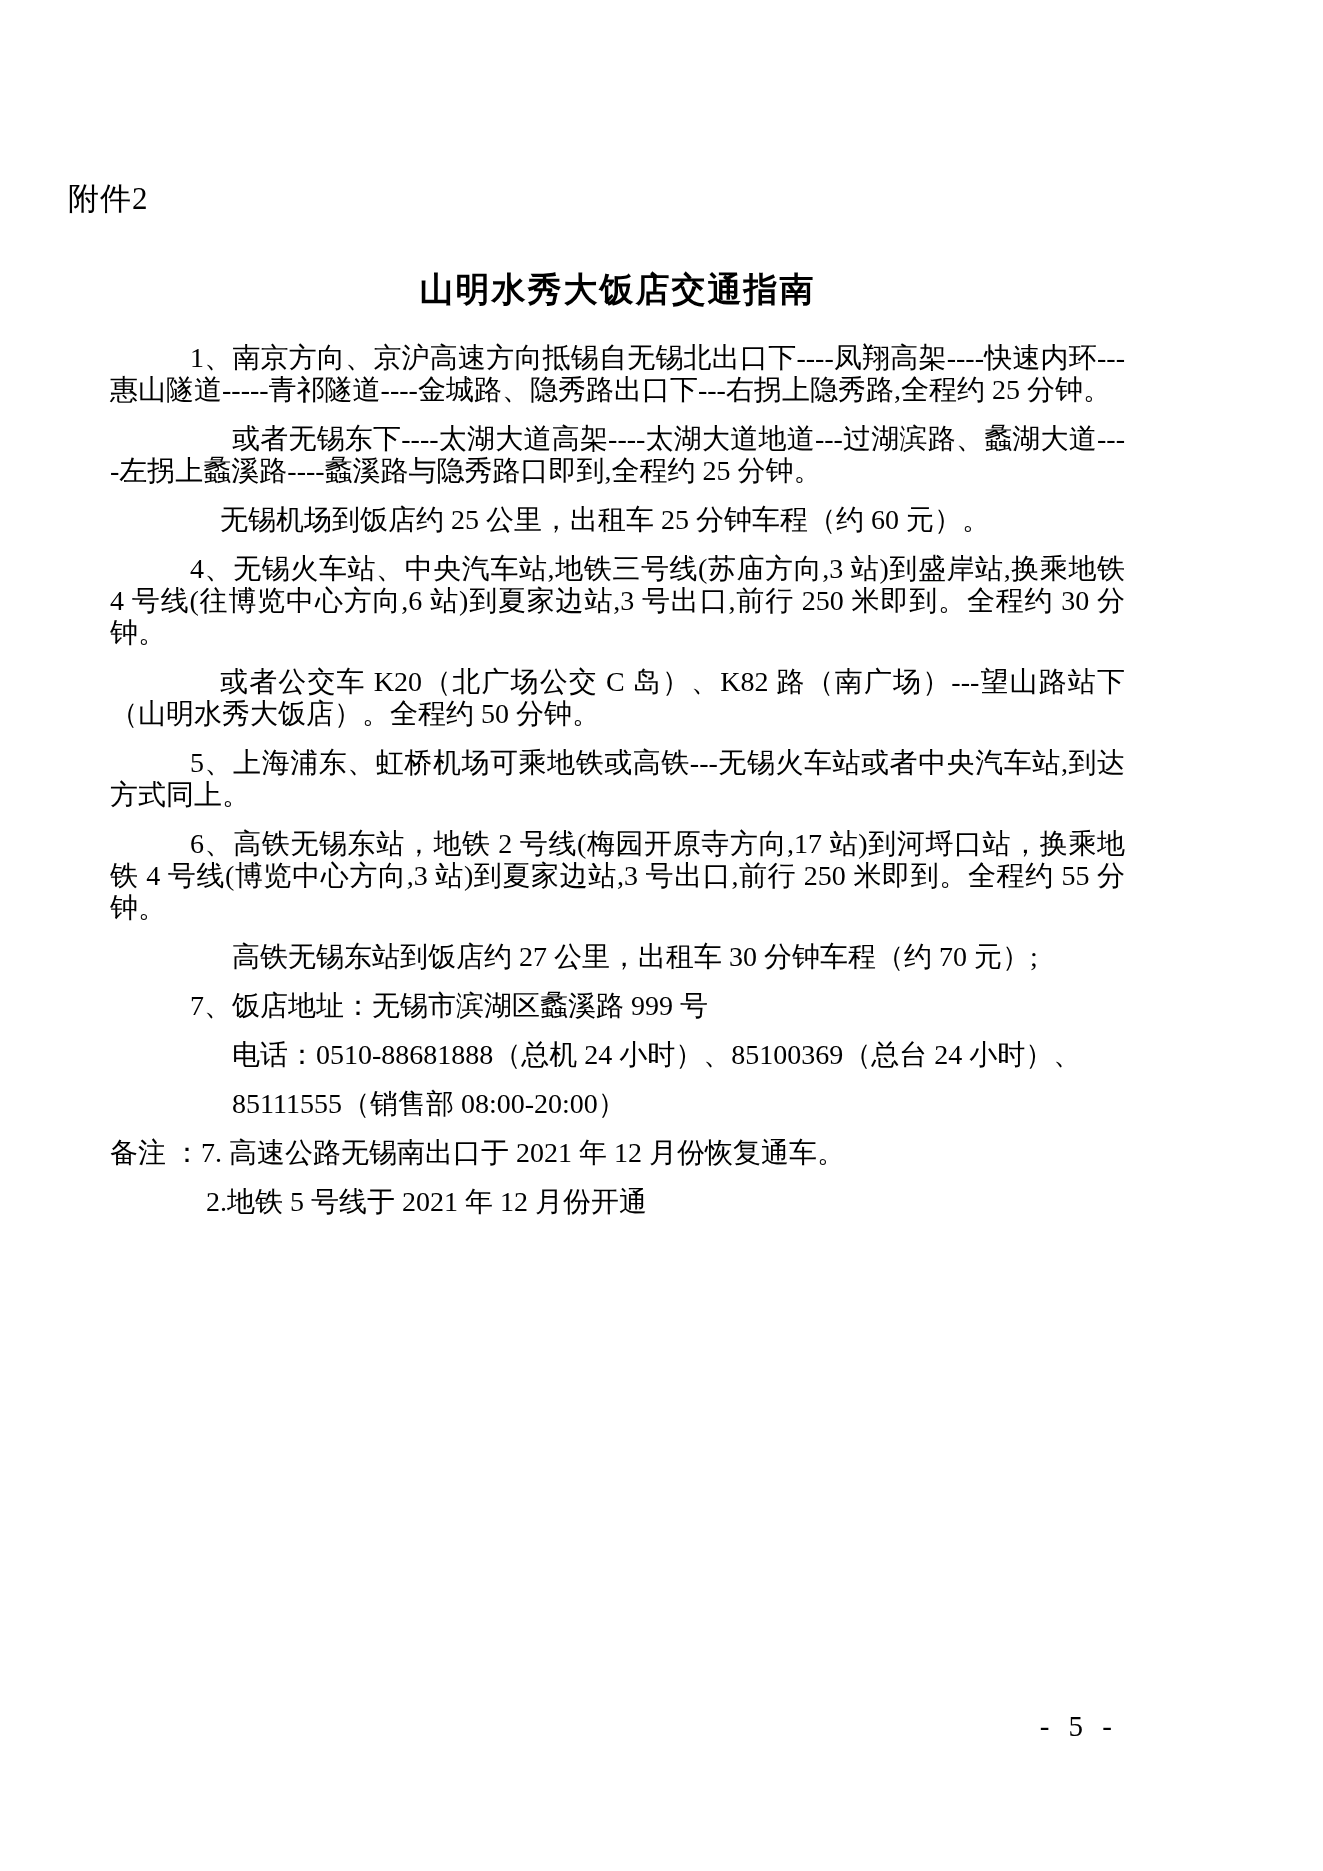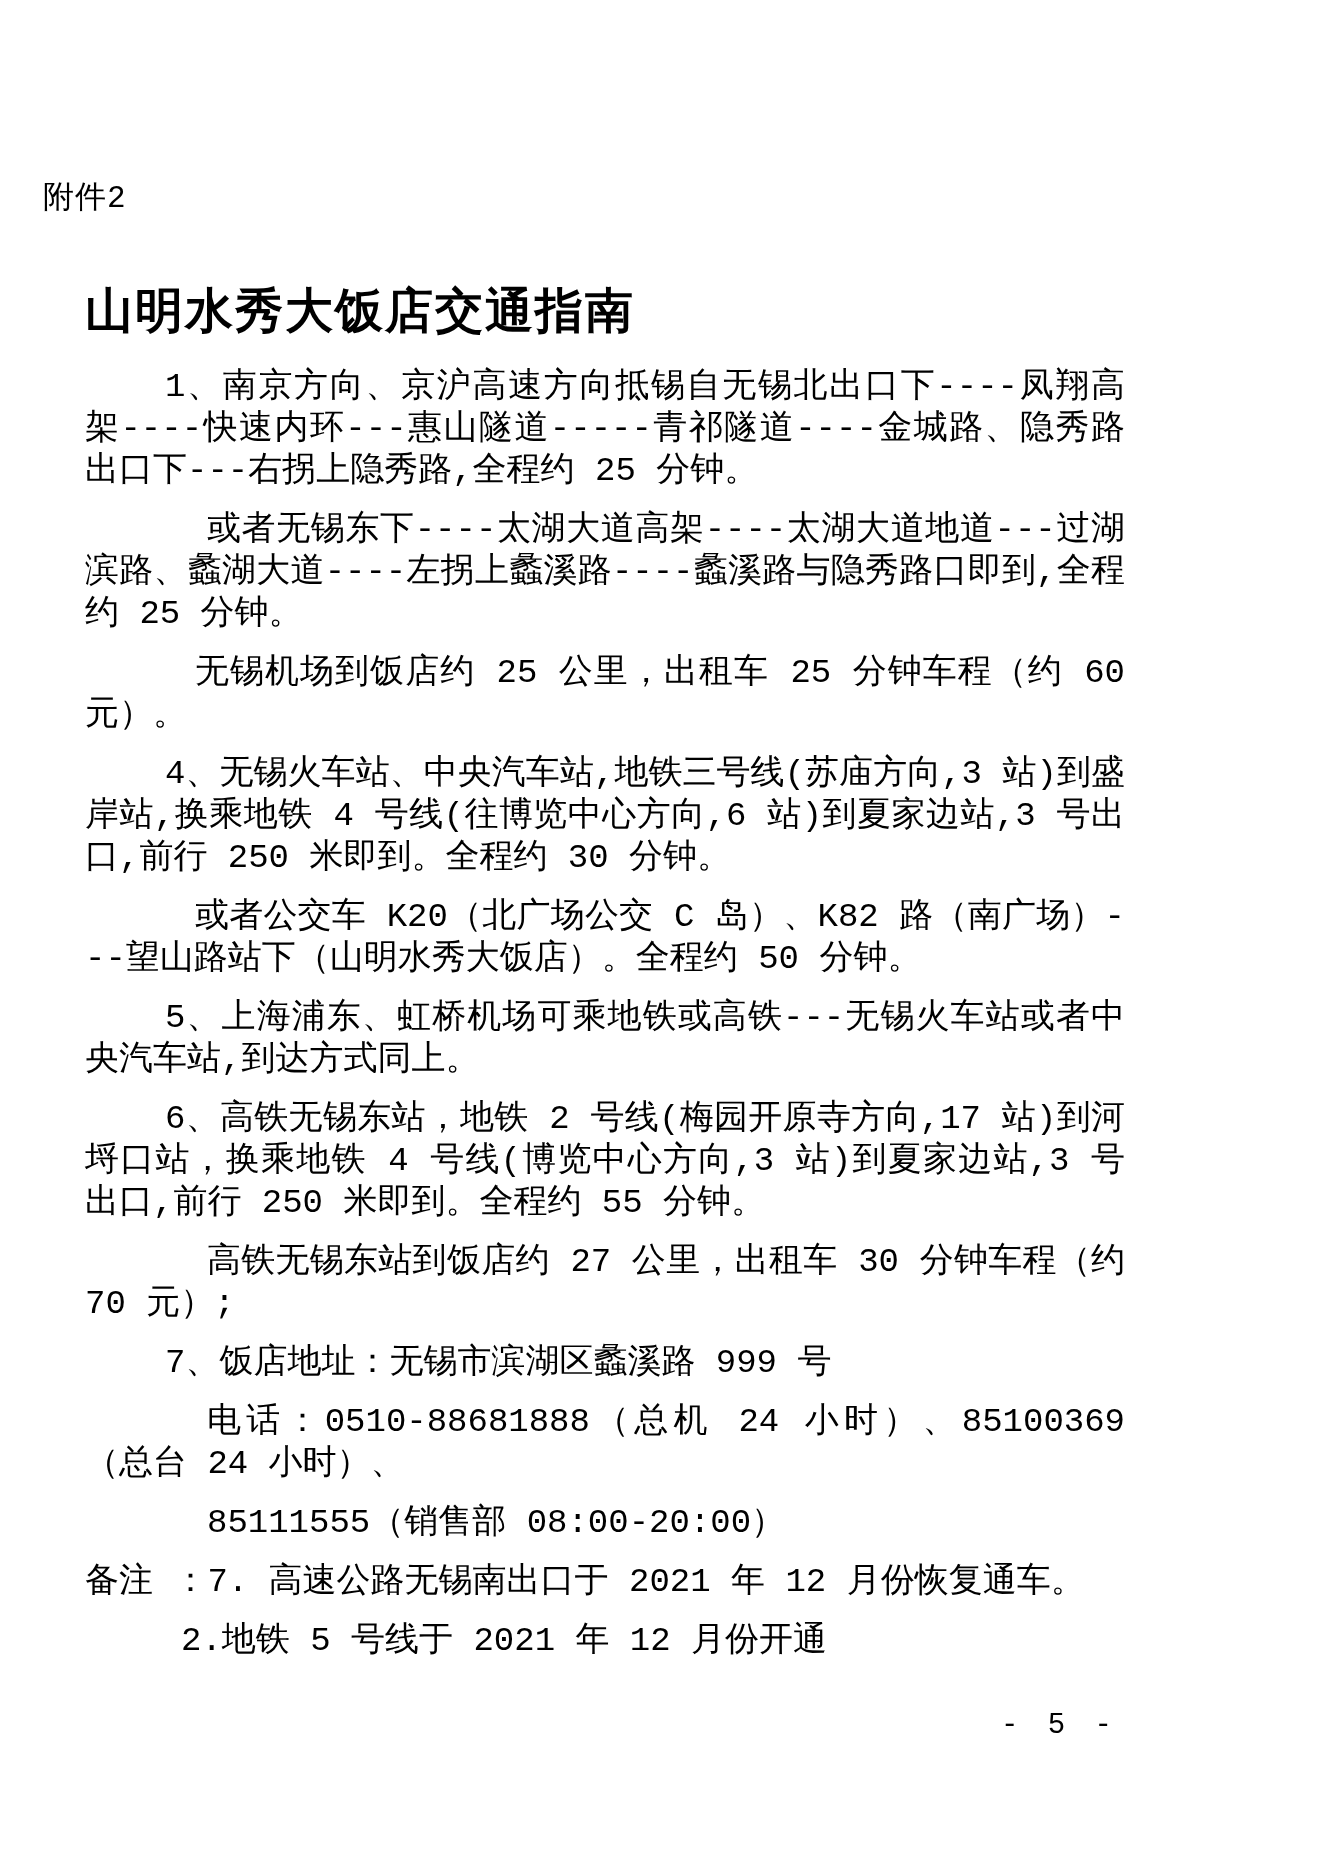--- a/index.html
+++ b/index.html
@@ -7,42 +7,42 @@
     padding: 0;
     background: #ffffff;
   }
   .page {
     position: relative;
     width: 1323px;
     height: 1871px;
     margin: 0 auto;
     background: #ffffff;
     box-sizing: border-box;
-    padding: 182px 198px 0 85px;
-    font-family: Liberation Mono, monospace;
+    padding: 182px 198px 0 110px;
+    font-family: Liberation Serif, serif;
     color: #000000;
     overflow: hidden;
   }
   .attachment {
     font-size: 31px;
     line-height: 34px;
     margin-left: -42px;
     letter-spacing: 1px;
   }
   .doc-title {
-    margin: 72px 0 26px 0;
-    font-size: 48px;
+    margin: 48px 0 26px 0;
+    font-size: 34px;
     line-height: 52px;
     font-weight: bold;
-    text-align: left;
+    text-align: center;
     letter-spacing: 2px;
   }
   .para {
-    font-size: 34px;
-    line-height: 42px;
+    font-size: 28px;
+    line-height: 32px;
     margin: 4px 0 17px 0;
     text-align: justify;
     word-break: break-all;
   }
   .ind-2   { text-indent: 80px; }
   .ind-3   { text-indent: 110px; }
   .ind-35  { text-indent: 122px; }
   .ind-n2  { text-indent: 96px; }
   .no-ind  { text-indent: 0; }
   .page-number {

